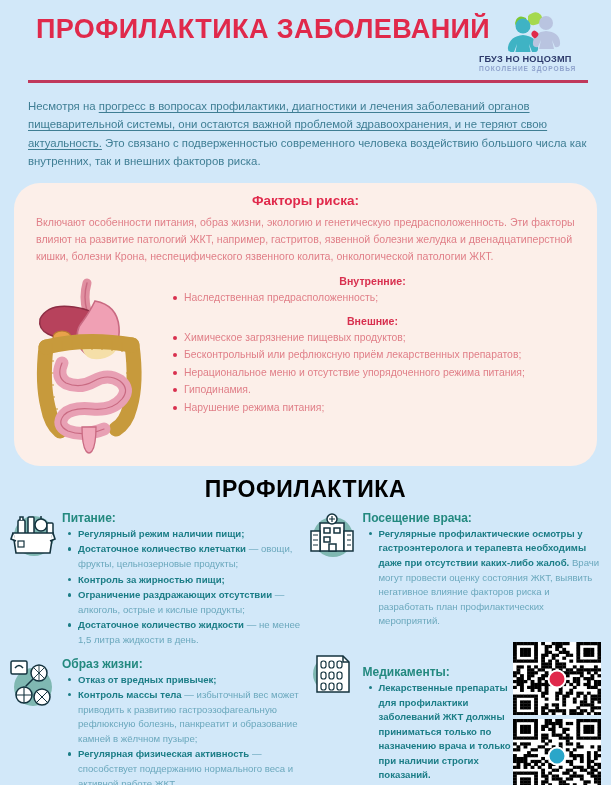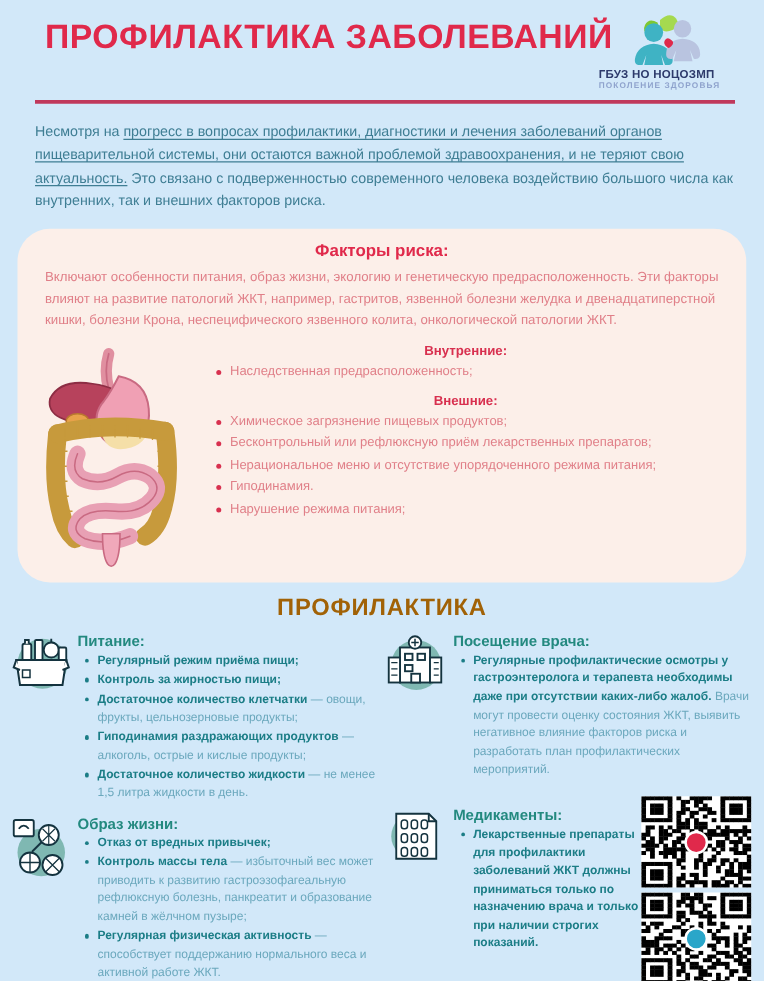--- a/index.html
+++ b/index.html
@@ -134,23 +134,23 @@
     top: 6px;
     width: 4px;
     height: 4px;
     border-radius: 50%;
     background: #d8304f;
   }
 
   
   .prevention-title {
     text-align: center;
-    color: #a16207;
+    color: #000000;
     font-weight: 700;
-    font-size: 19px;
+    font-size: 23px;
     letter-spacing: 0.6px;
     margin: 10px 0 6px 0;
   }
   .prev-cols {
     display: flex;
     padding: 0 8px 0 6px;
     gap: 4px;
   }
   .prev-col { flex: 1; position: relative; }
   .prev-col.left { max-width: 312px; }
@@ -325,24 +325,24 @@
             <rect x="41" y="12" width="6" height="12" rx="1"></rect>
           </g>
           <path d="M7 22 h40 l-3 20 h-34 z" fill="#ffffff" stroke="#14333f" stroke-width="1.6"></path>
           <path d="M7 22 l-2 6 l5 2 M47 22 l2 6 l-5 2" fill="#ffffff" stroke="#14333f" stroke-width="1.6"></path>
           <rect x="12" y="30" width="6" height="6" fill="none" stroke="#14333f" stroke-width="1.2"></rect>
         </svg>
       </div>
       <div class="block-body">
         <div class="block-title">Питание:</div>
         <ul>
-            <li><b>Регулярный режим приёма пищи;</b></li>
+            <li><b>Регулярный режим наличии пищи;</b></li>
+            <li><b>Достаточное количество клетчатки</b> — овощи, фрукты, цельнозерновые продукты;</li>
             <li><b>Контроль за жирностью пищи;</b></li>
-            <li><b>Достаточное количество клетчатки</b> — овощи, фрукты, цельнозерновые продукты;</li>
-            <li><b>Гиподинамия раздражающих продуктов</b> — алкоголь, острые и кислые продукты;</li>
+            <li><b>Ограничение раздражающих отсутствии</b> — алкоголь, острые и кислые продукты;</li>
             <li><b>Достаточное количество жидкости</b> — не менее 1,5 литра жидкости в день.</li>
           </ul>
       </div>
     </div>
 
     <div class="block">
       <div class="block-icon">
         <svg width="54" height="52" viewBox="0 0 54 52">
           <circle cx="27" cy="30" r="19" fill="#7fb8b2"></circle>
           <g stroke="#14333f" stroke-width="1.5" fill="#ffffff">
@@ -410,21 +410,21 @@
               <rect x="14" y="22" width="5" height="7" rx="2.2"></rect>
               <rect x="22" y="22" width="5" height="7" rx="2.2"></rect>
               <rect x="30" y="22" width="5" height="7" rx="2.2"></rect>
               <rect x="14" y="33" width="5" height="7" rx="2.2"></rect>
               <rect x="22" y="33" width="5" height="7" rx="2.2"></rect>
               <rect x="30" y="33" width="5" height="7" rx="2.2"></rect>
             </g>
           </g>
         </svg>
       </div>
-      <div class="block-body" style="max-width:150px;">
+      <div class="block-body" style="max-width:150px;margin-top:15px;">
         <div class="block-title">Медикаменты:</div>
         <ul>
             <li><b>Лекарственные препараты для профилактики заболеваний ЖКТ должны приниматься только по назначению врача и только при наличии строгих показаний.</b></li>
           </ul>
       </div>
     </div>
 
     <div class="qr-wrap">
       <div class="qr-box">
         <svg width="88" height="73" viewBox="0 0 88 73" id="qr1">

